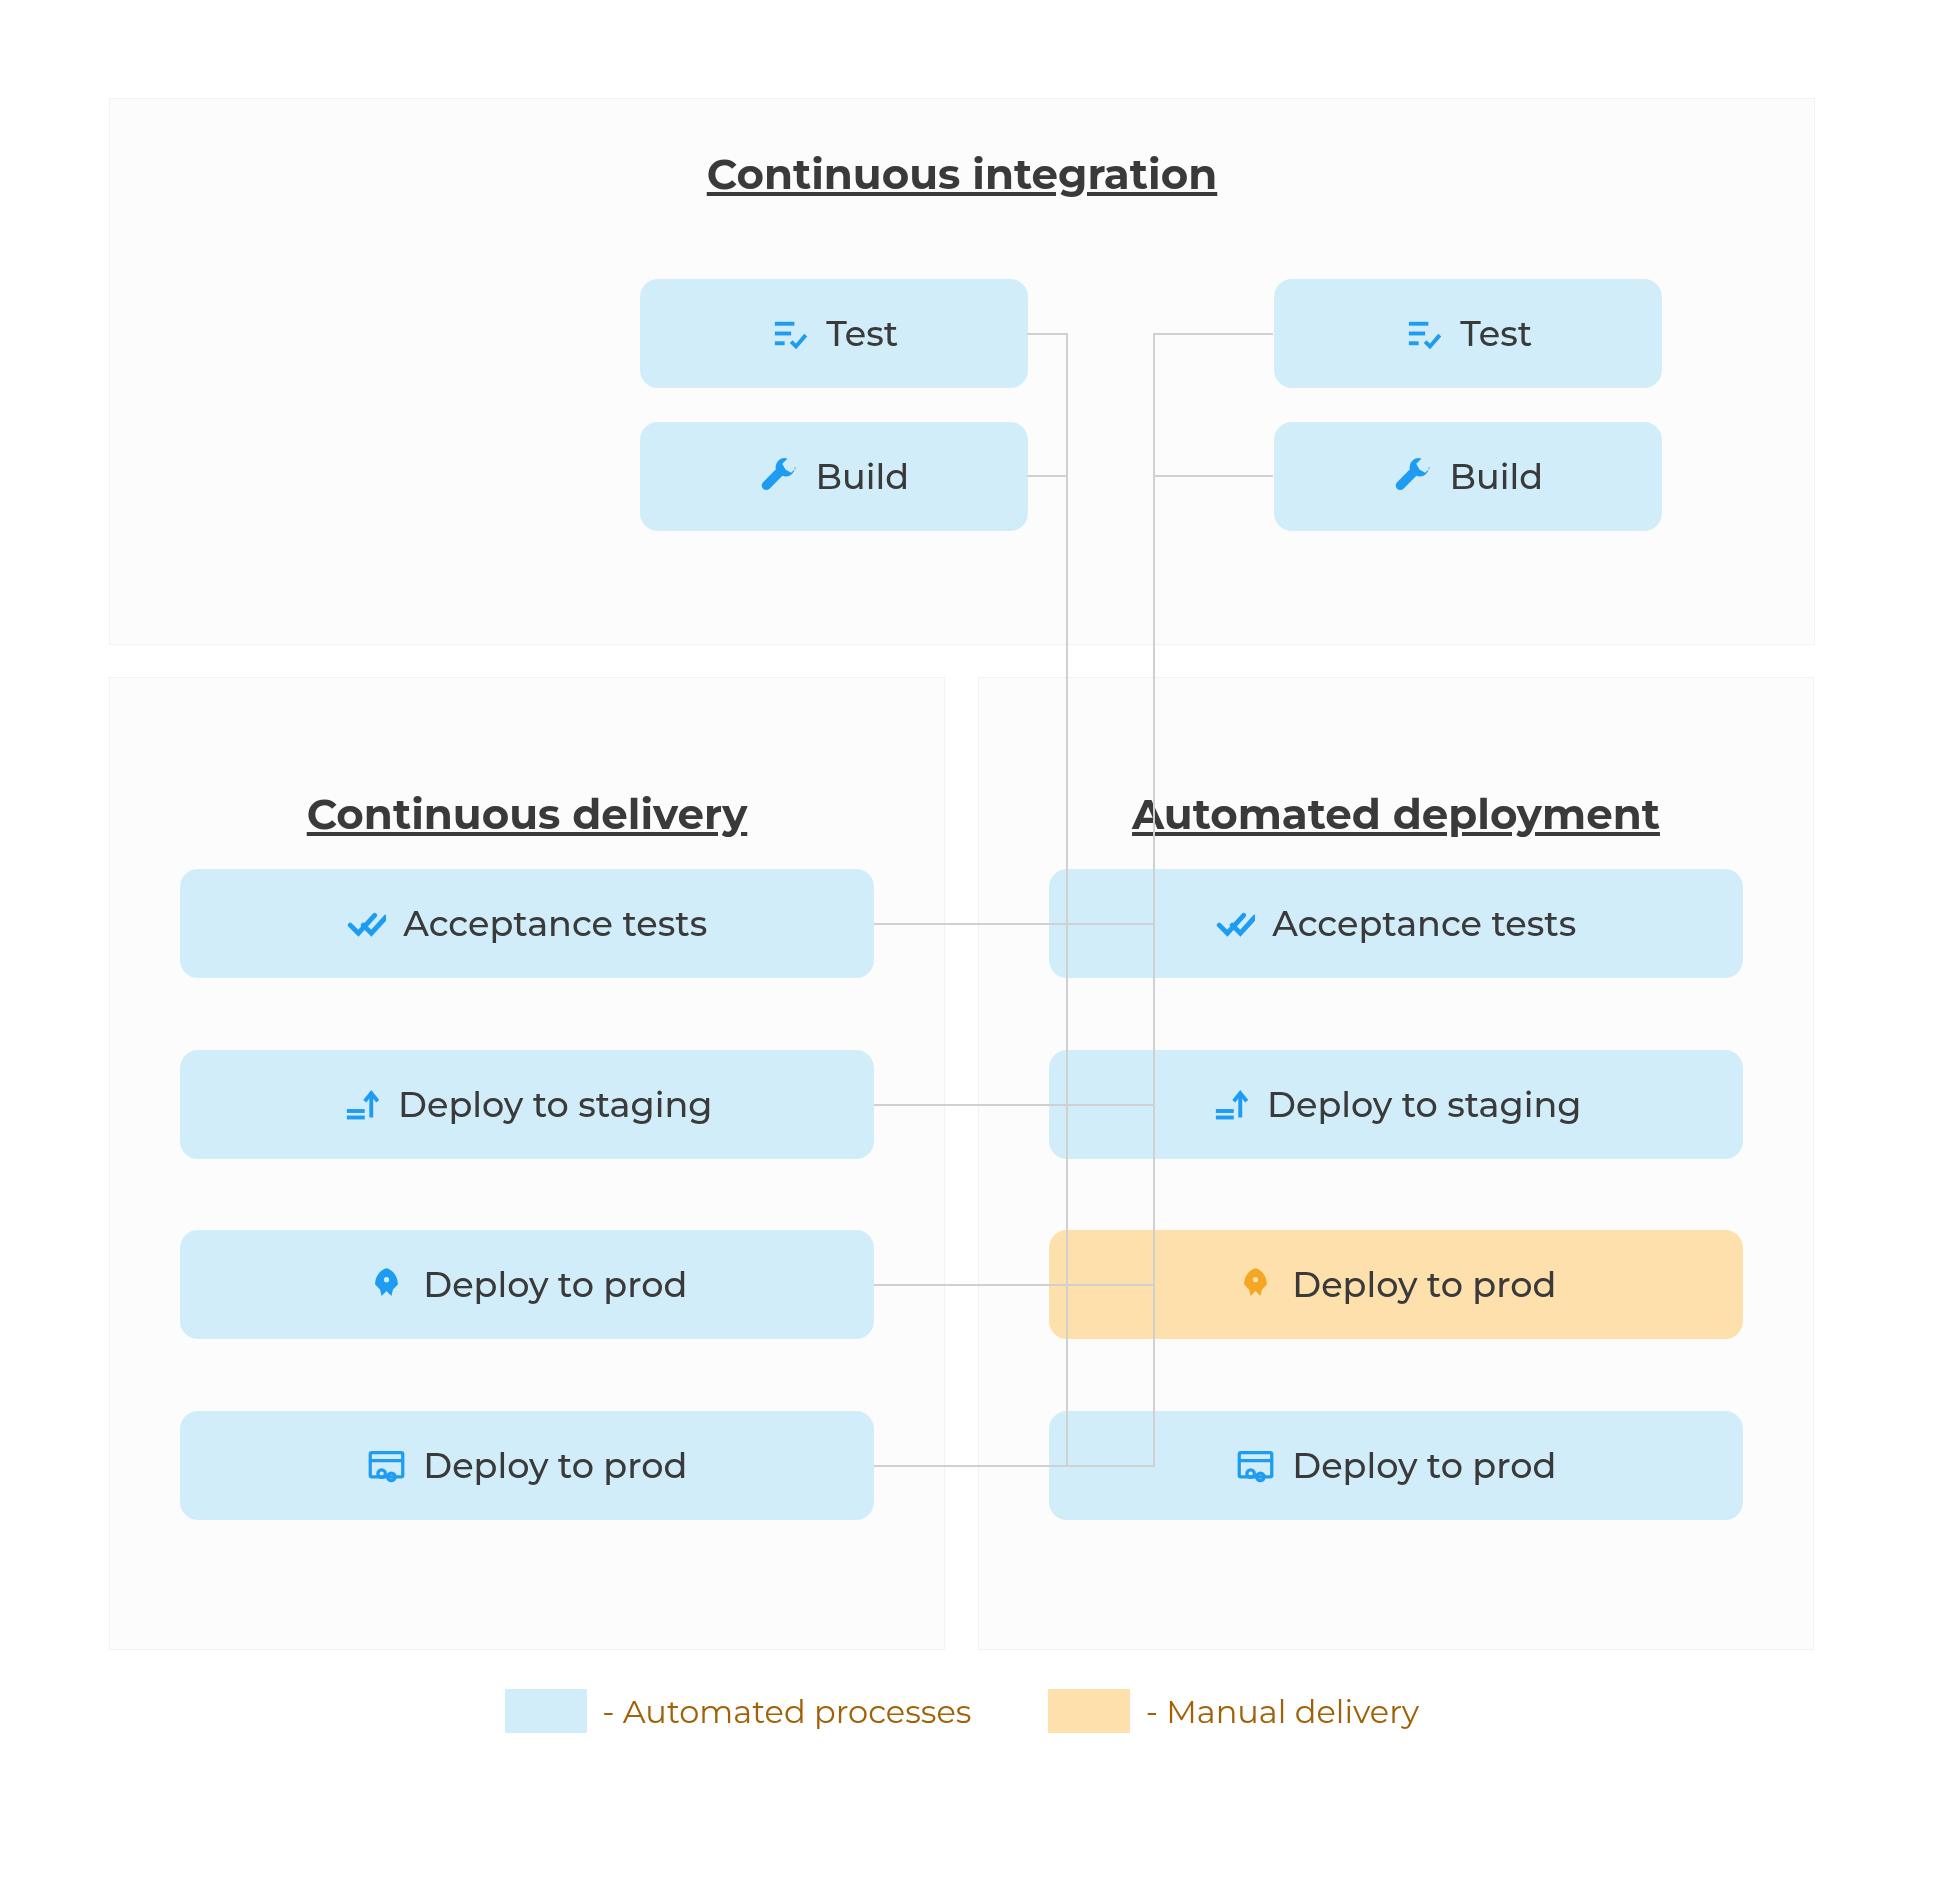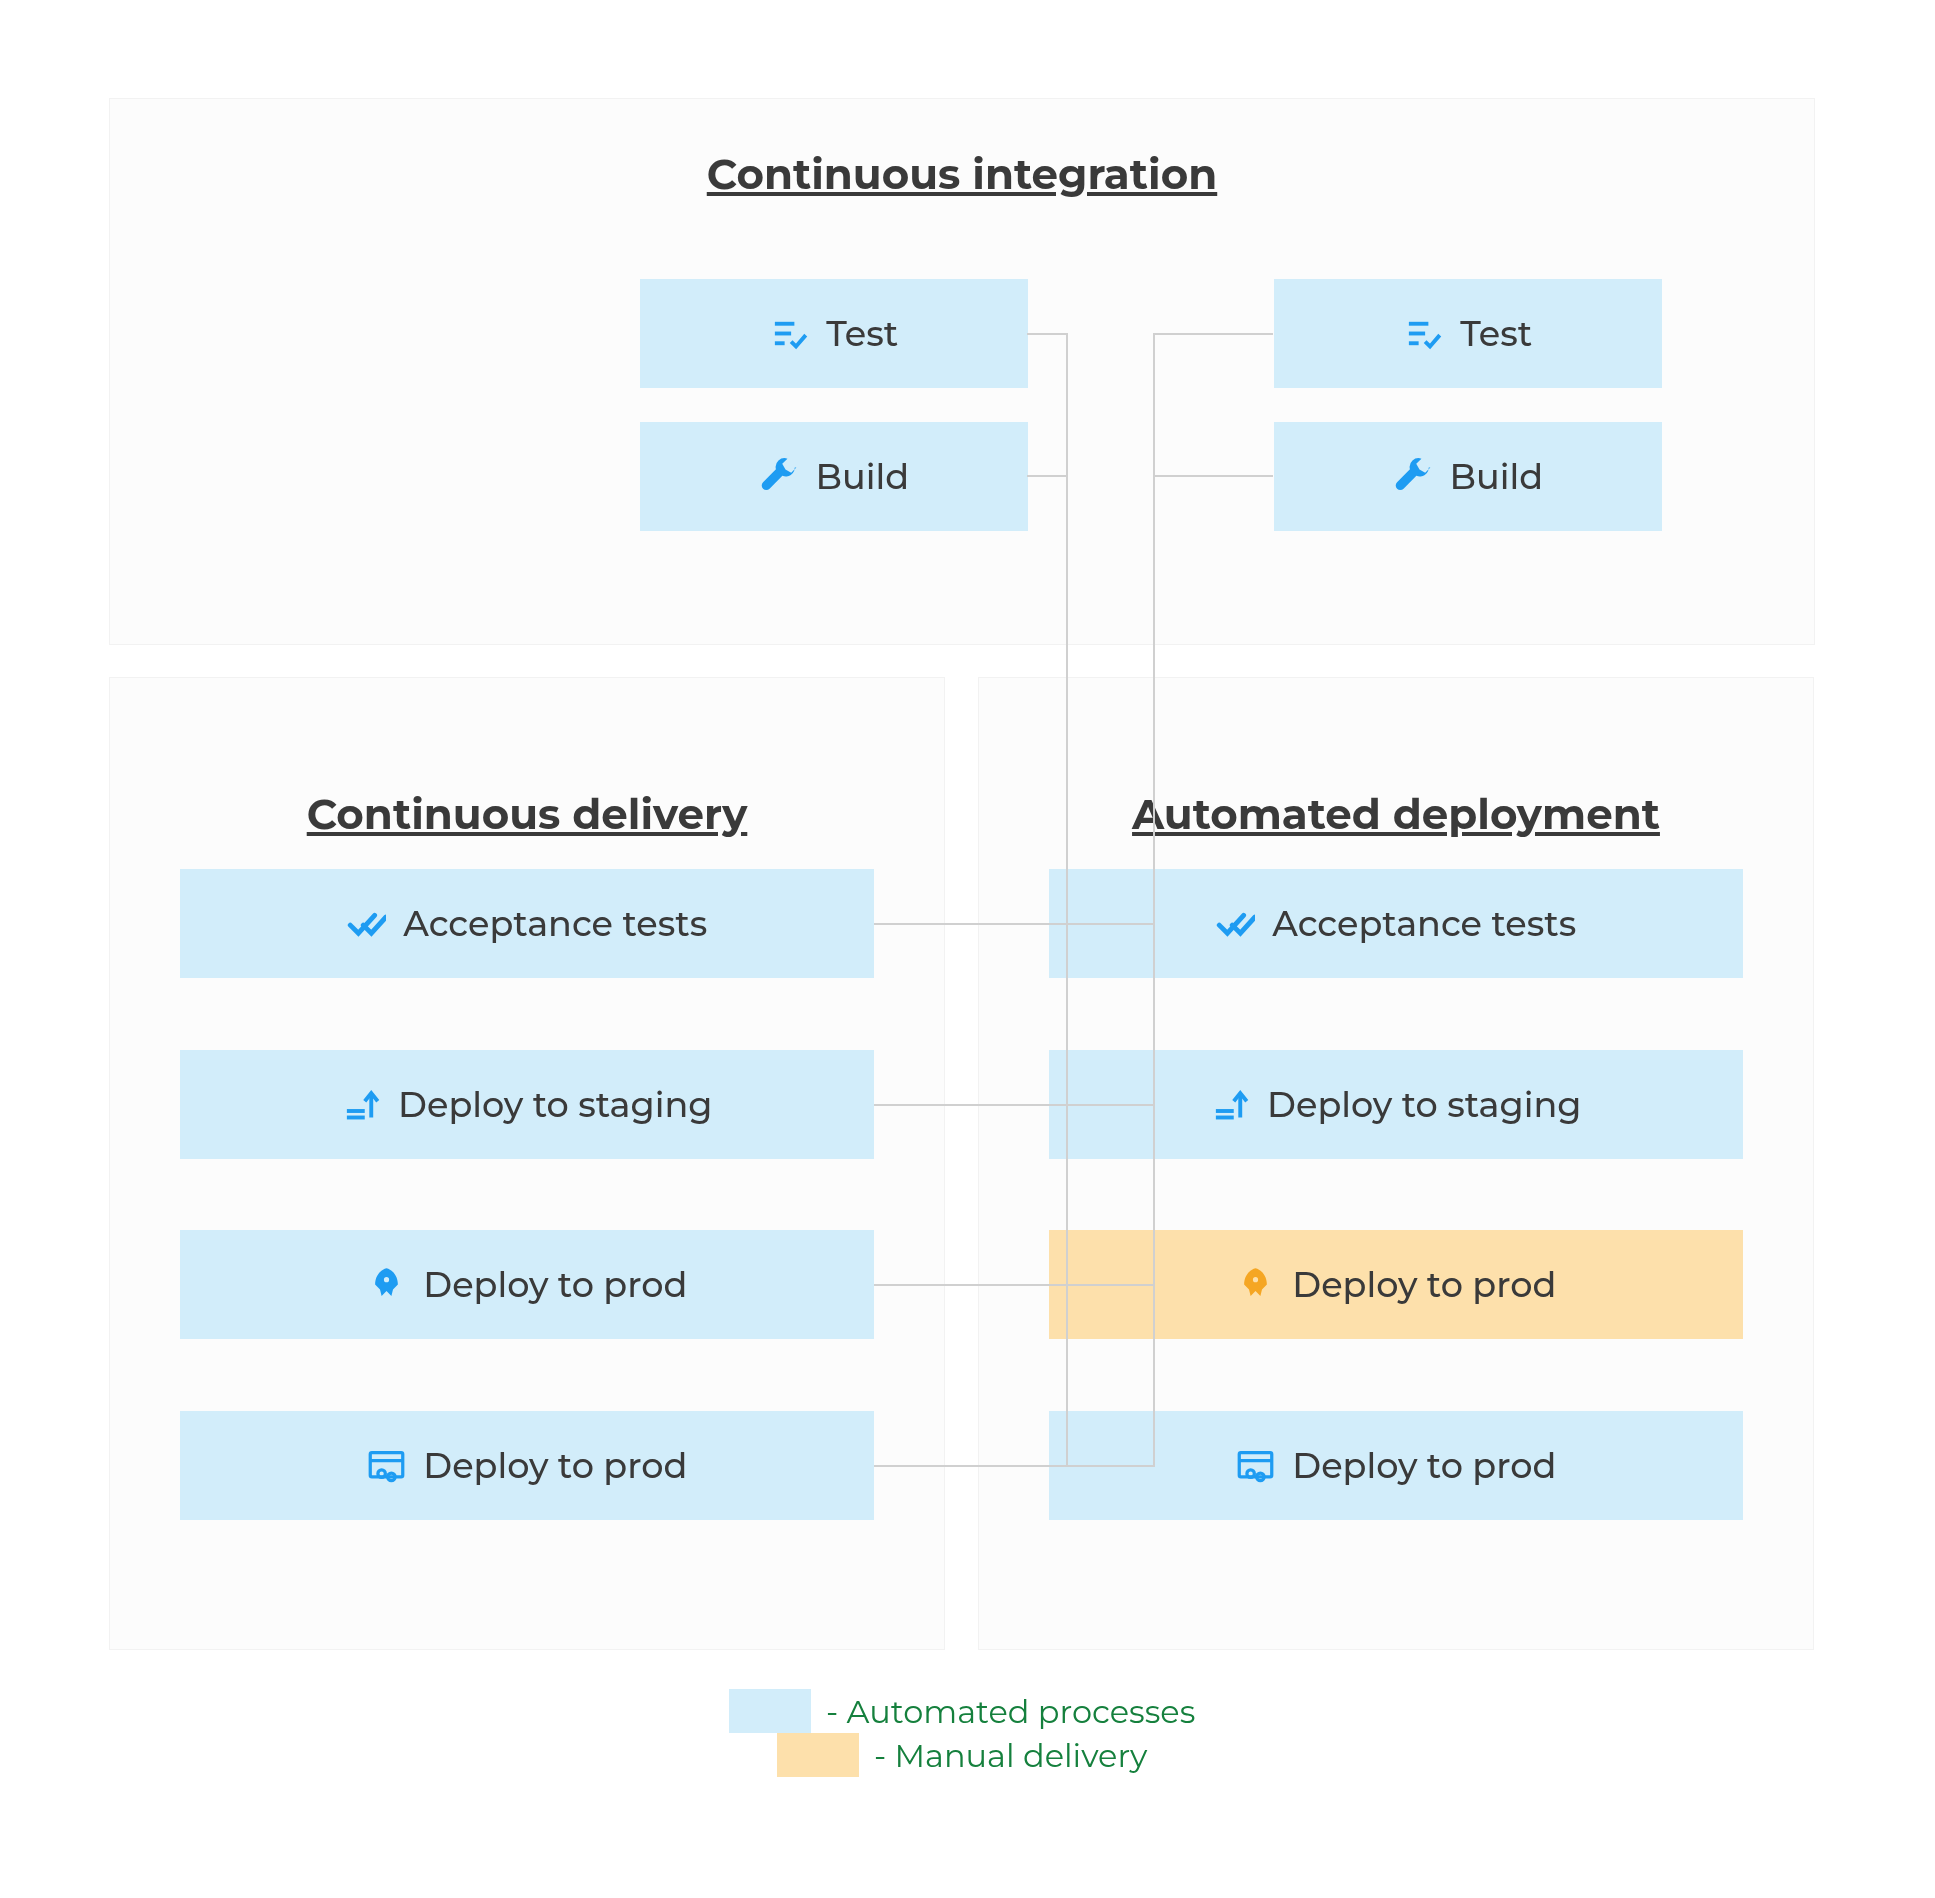--- a/index.html
+++ b/index.html
@@ -43,20 +43,21 @@
     left: 50%;
     transform: translateX(-50%);
     display: flex;
     align-items: center;
     justify-content: center;
     gap: 17.5px;
     height: 109px;
     font-size: 35px;
     font-weight: 500;
     color: #3a3a3a;
+    border-radius: 18px;
   }
   .automated { background: #d2edfa; }
   .manual    { background: #fde0ab; }
 
   .icon {
     width: 39px;
     height: 39px;
     display: inline-flex;
     align-items: center;
     justify-content: center;
@@ -69,25 +70,25 @@
     background: #d0d0d0;
   }
 
   
   .legend {
     position: absolute;
     left: 0;
     top: 1591px;
     width: 1706px;
     display: flex;
+    gap: 77px;
     align-items: center;
     justify-content: center;
     font-size: 32px;
-    color: #15803d;
-    flex-direction: column;
+    color: #a16207;
   }
   .legend .item { display: flex; align-items: center; gap: 15.3px; }
   .swatch { width: 82px; height: 44px; }
 </style>
 </head>
 <body>
 
 <div class="canvas">
 
   <div class="section section-ci">

